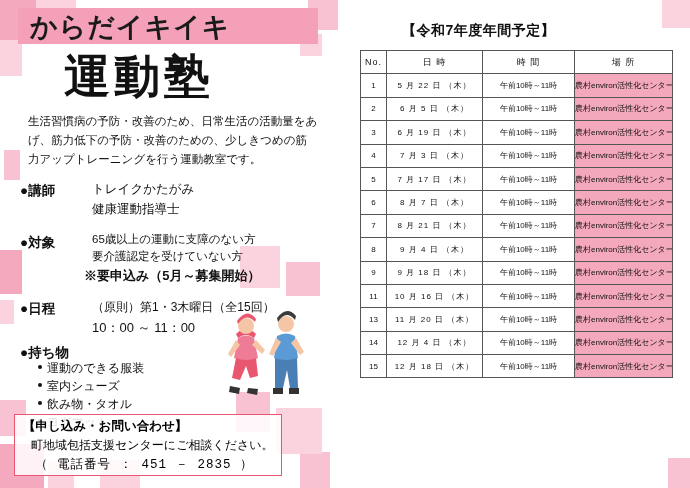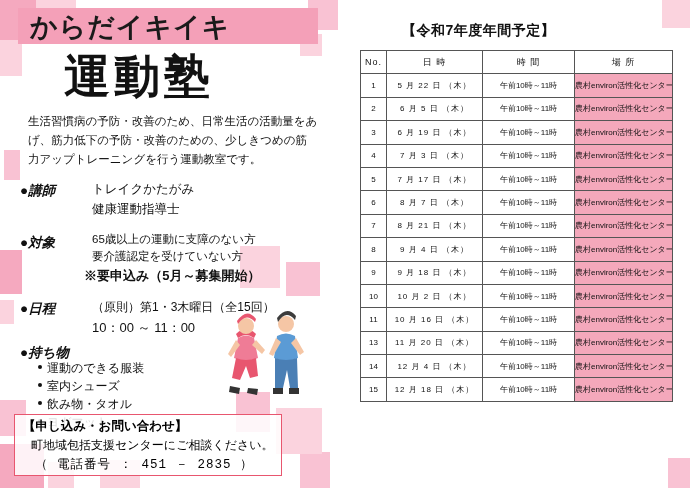--- a/index.html
+++ b/index.html
@@ -82,21 +82,20 @@
 
   .row {
     position: absolute;
     left: 20px;
     font-size: 13px;
     color: #111;
   }
   .label {
     font-weight: bold;
     font-size: 13.5px;
-    font-style: italic;
   }
   .sub {
     position: absolute;
     font-size: 12.5px;
     color: #111;
     line-height: 1.5;
   }
 
   .listitem {
     position: absolute;
@@ -360,26 +359,20 @@
             <td class="time-cell">午前10時～11時</td>
             <td class="place-cell">農村environ活性化センター</td>
           </tr>
         <tr>
             <td>9</td>
             <td class="date-cell">9 月  18 日 （木）</td>
             <td class="time-cell">午前10時～11時</td>
             <td class="place-cell">農村environ活性化センター</td>
           </tr>
         <tr>
-            <td>10</td>
-            <td class="date-cell">10 月   2 日 （木）</td>
-            <td class="time-cell">午前10時～11時</td>
-            <td class="place-cell">農村environ活性化センター</td>
-          </tr>
-        <tr>
             <td>11</td>
             <td class="date-cell">10 月  16 日 （木）</td>
             <td class="time-cell">午前10時～11時</td>
             <td class="place-cell">農村environ活性化センター</td>
           </tr>
         <tr>
             <td>13</td>
             <td class="date-cell">11 月  20 日 （木）</td>
             <td class="time-cell">午前10時～11時</td>
             <td class="place-cell">農村environ活性化センター</td>

